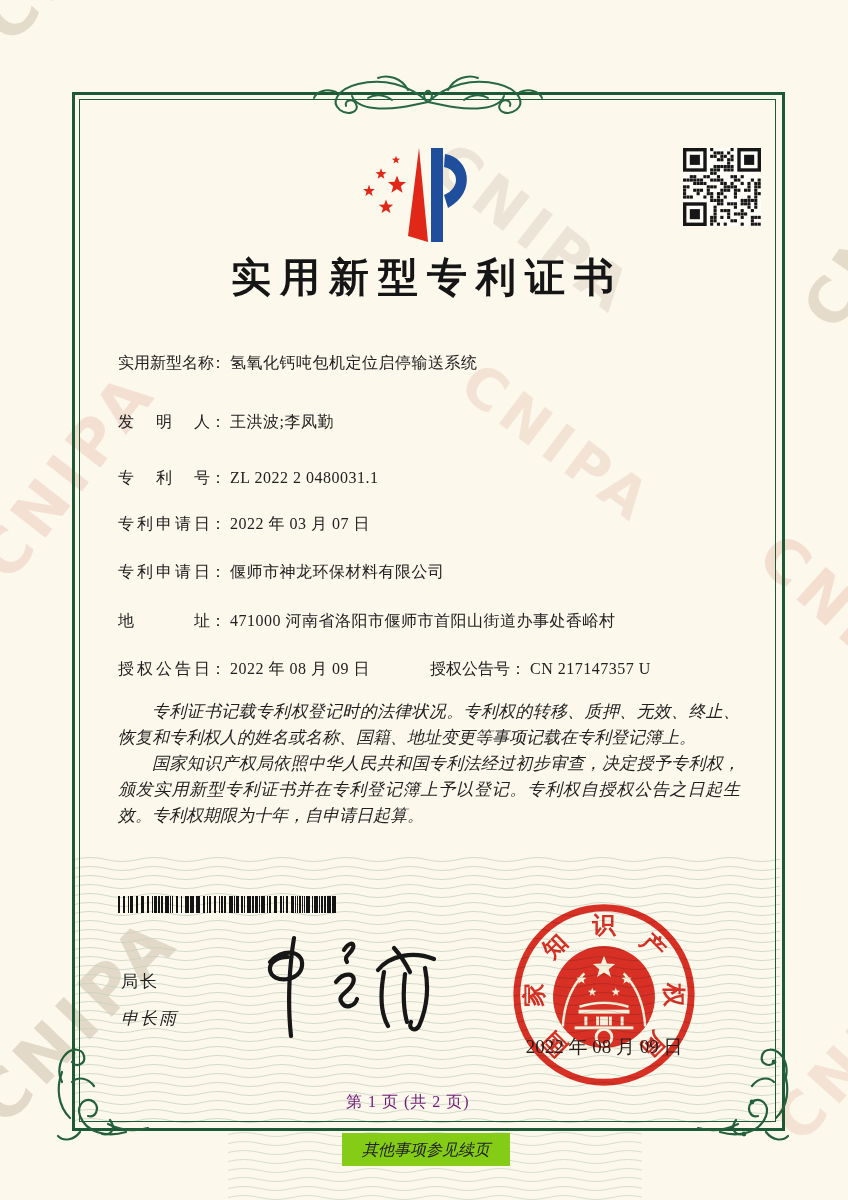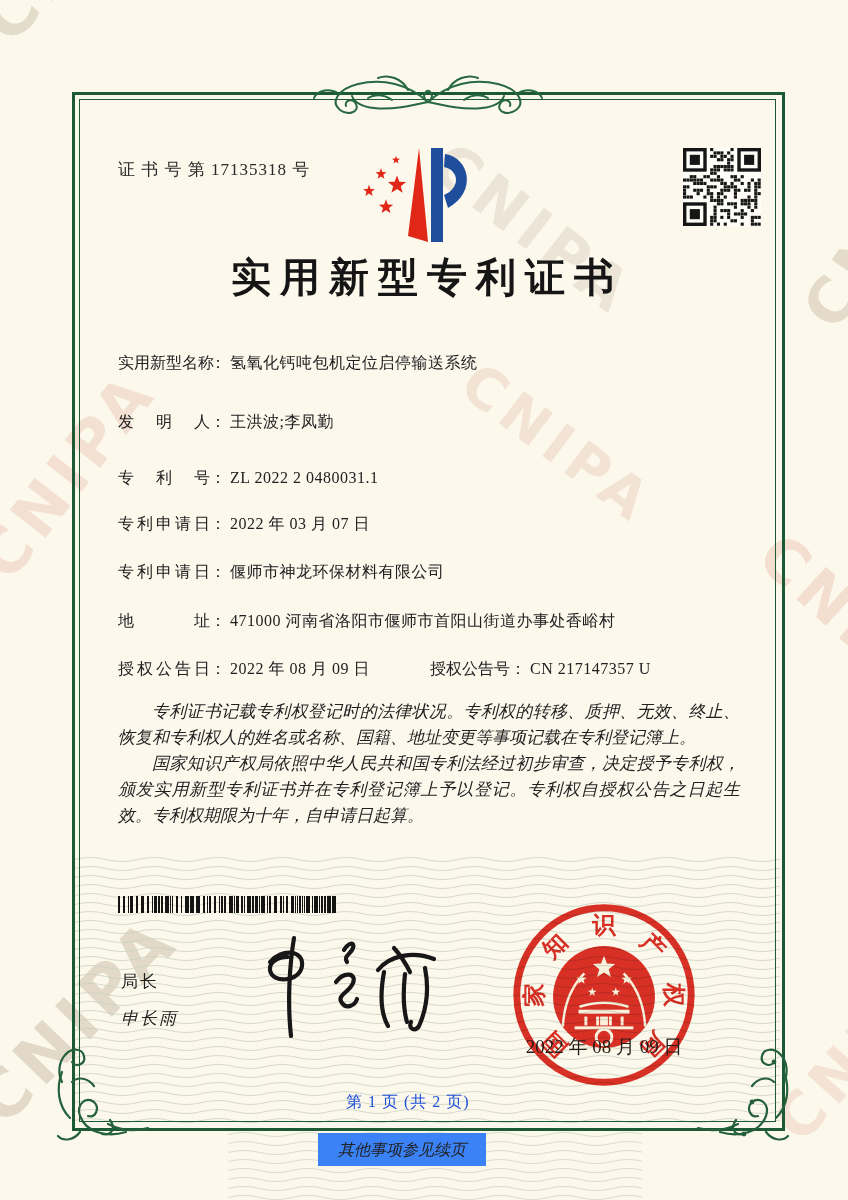--- a/index.html
+++ b/index.html
@@ -32,22 +32,22 @@
   .barcode{left:118px;top:896px;z-index:2;}
   
   .officer{left:121px;font-size:17px;color:#222;z-index:2;letter-spacing:2px;}
   .o1{top:970px;} .o2{top:1007px;font-style:italic;}
   .signature{left:232px;top:926px;z-index:2;}
   
   .seal{left:506px;top:897px;z-index:3;mix-blend-mode:multiply;opacity:.95;}
   .sealdate{left:497px;top:1034px;width:214px;text-align:center;font-size:19px;color:#241b18;
             z-index:4;white-space:nowrap;letter-spacing:0;}
   
-  .pageinfo{left:346px;top:1092px;font-size:16px;color:#1d4ed8;letter-spacing:1px;z-index:2;}
-  .contbox{left:318px;top:1133px;width:168px;height:33px;background:#3b82f6;z-index:2;
+  .pageinfo{left:346px;top:1092px;font-size:16px;color:#701a75;letter-spacing:1px;z-index:2;}
+  .contbox{left:342px;top:1133px;width:168px;height:33px;background:#84cc16;z-index:2;
            text-align:center;line-height:33px;font-size:16px;color:#222;font-style:italic;}
   .waves{position:absolute;z-index:0;}
   .orn{position:absolute;z-index:1;}
   svg text.sealch{font-family:"Liberation Serif","DejaVu Serif",serif;font-weight:bold;}
 </style>
 </head>
 <body>
 
 <div class="page">
 
@@ -121,21 +121,20 @@
       <path d="M28,96 C48,102 68,96 74,80 C78,68 68,60 60,66 C54,72 58,82 66,80"></path>
       <path d="M92,36 C98,52 96,70 84,82"></path>
       <path d="M88,18 C96,26 96,38 92,46"></path>
       <path d="M88,18 C82,12 72,12 70,20 C68,28 78,32 82,26"></path>
       <path d="M74,96 C80,104 90,106 96,100"></path>
       <path d="M44,84 C38,92 42,100 52,98"></path>
       <path d="M60,50 C66,42 76,40 82,46"></path>
     </g>
   </svg>
 
-  <div class="abs certno">证 书 号 第 17135318 号</div>
 
   <svg class="abs" style="left:362px;top:146px;z-index:2;" width="115" height="104" viewBox="0 0 115 104">
     <g id="logo-stars">
         <polygon points="34.0,9.8 35.0,12.6 38.0,12.7 35.7,14.5 36.5,17.4 34.0,15.8 31.5,17.4 32.3,14.5 30.0,12.7 33.0,12.6" fill="#e02718"></polygon>
         <polygon points="19.0,22.2 20.4,26.0 24.5,26.2 21.3,28.8 22.4,32.7 19.0,30.4 15.6,32.7 16.7,28.8 13.5,26.2 17.6,26.0" fill="#e02718"></polygon>
         <polygon points="7.0,38.8 8.5,42.9 12.9,43.1 9.5,45.8 10.6,50.0 7.0,47.6 3.4,50.0 4.5,45.8 1.1,43.1 5.5,42.9" fill="#e02718"></polygon>
         <polygon points="35.0,29.4 37.4,35.7 44.1,36.0 38.8,40.2 40.6,46.8 35.0,43.0 29.4,46.8 31.2,40.2 25.9,36.0 32.6,35.7" fill="#e02718"></polygon>
         <polygon points="24.0,53.4 25.9,58.4 31.2,58.7 27.0,62.0 28.5,67.1 24.0,64.2 19.5,67.1 21.0,62.0 16.8,58.7 22.1,58.4" fill="#e02718"></polygon>
       </g>
     <polygon points="57,2 66,96 46,90" fill="#e02718"></polygon>

